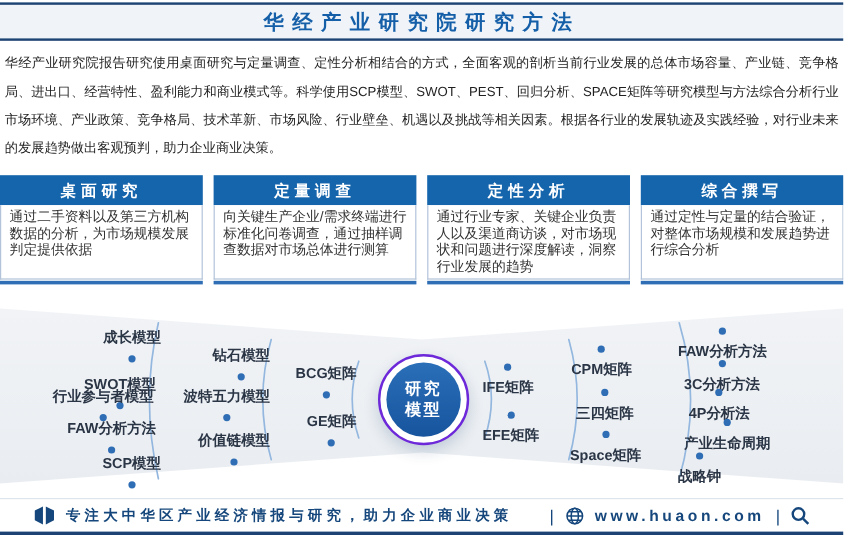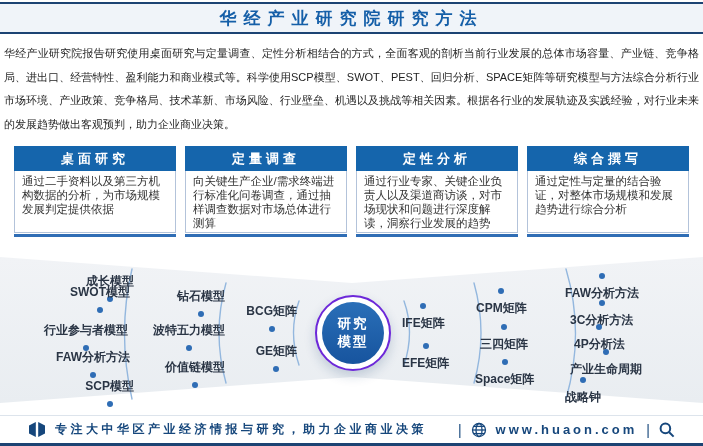--- a/index.html
+++ b/index.html
@@ -10,21 +10,21 @@
   
   .titlebar { margin-top:2px; border-top:2px solid #1c4373; border-bottom:2px solid #1c4373;
               background:#f0f4f9; height:32px; display:flex; align-items:center; justify-content:center; }
   .titlebar h1 { font-size:17px; font-weight:bold; color:#155fa8; letter-spacing:7px; }
 
   
   .intro { margin:8px 4px 0; font-size:11px; line-height:23.5px; color:#222;
            text-align:justify; color:#1f1f1f; }
 
   
-  .cards { display:grid; grid-template-columns:repeat(4,1fr); gap:9px; margin:10px 14px 0; }
+  .cards { display:grid; grid-template-columns:repeat(4,1fr); gap:9px; margin:10px 0 0; }
   .card-header { background:#1565ac; color:#fff; font-weight:bold; font-size:13px;
                  letter-spacing:4px; text-align:center; height:25px; line-height:25px; }
   .card-body { border:1px solid #b3c3da; border-top:none; background:#fff; height:62px;
                padding:3px 7px; font-size:11.5px; line-height:14px; color:#333; overflow:hidden; }
   .card-underline { height:3px; background:#2f6db5; margin-top:1px; }
 
   
   .diagram { position:relative; margin-top:16px; height:155px; }
   .diagram svg.bg { position:absolute; left:0; top:0; }
   .d-item { position:absolute; display:flex; align-items:center; gap:6px; height:18px;
@@ -98,21 +98,21 @@
         <path d="M 404 48 Q 415 79 404 112"></path>
         <path d="M 474 30 Q 488 80 474 130"></path>
         <path d="M 566 16 Q 585 80 566 146"></path>
       </g>
     </svg>
 
     <div class="d-item" style="top:20px;  right:569px">
         <span>成长模型</span>
         <span class="d-dot"></span>
       </div>
-    <div class="d-item" style="top:31px;  right:573px">
+    <div class="d-item" style="top:59px;  right:573px">
         <span>SWOT模型</span>
         <span class="d-dot"></span>
       </div>
     <div class="d-item" style="top:69px;  right:575px">
         <span>行业参与者模型</span>
         <span class="d-dot"></span>
       </div>
     <div class="d-item" style="top:96px;  right:573px">
         <span>FAW分析方法</span>
         <span class="d-dot"></span>

